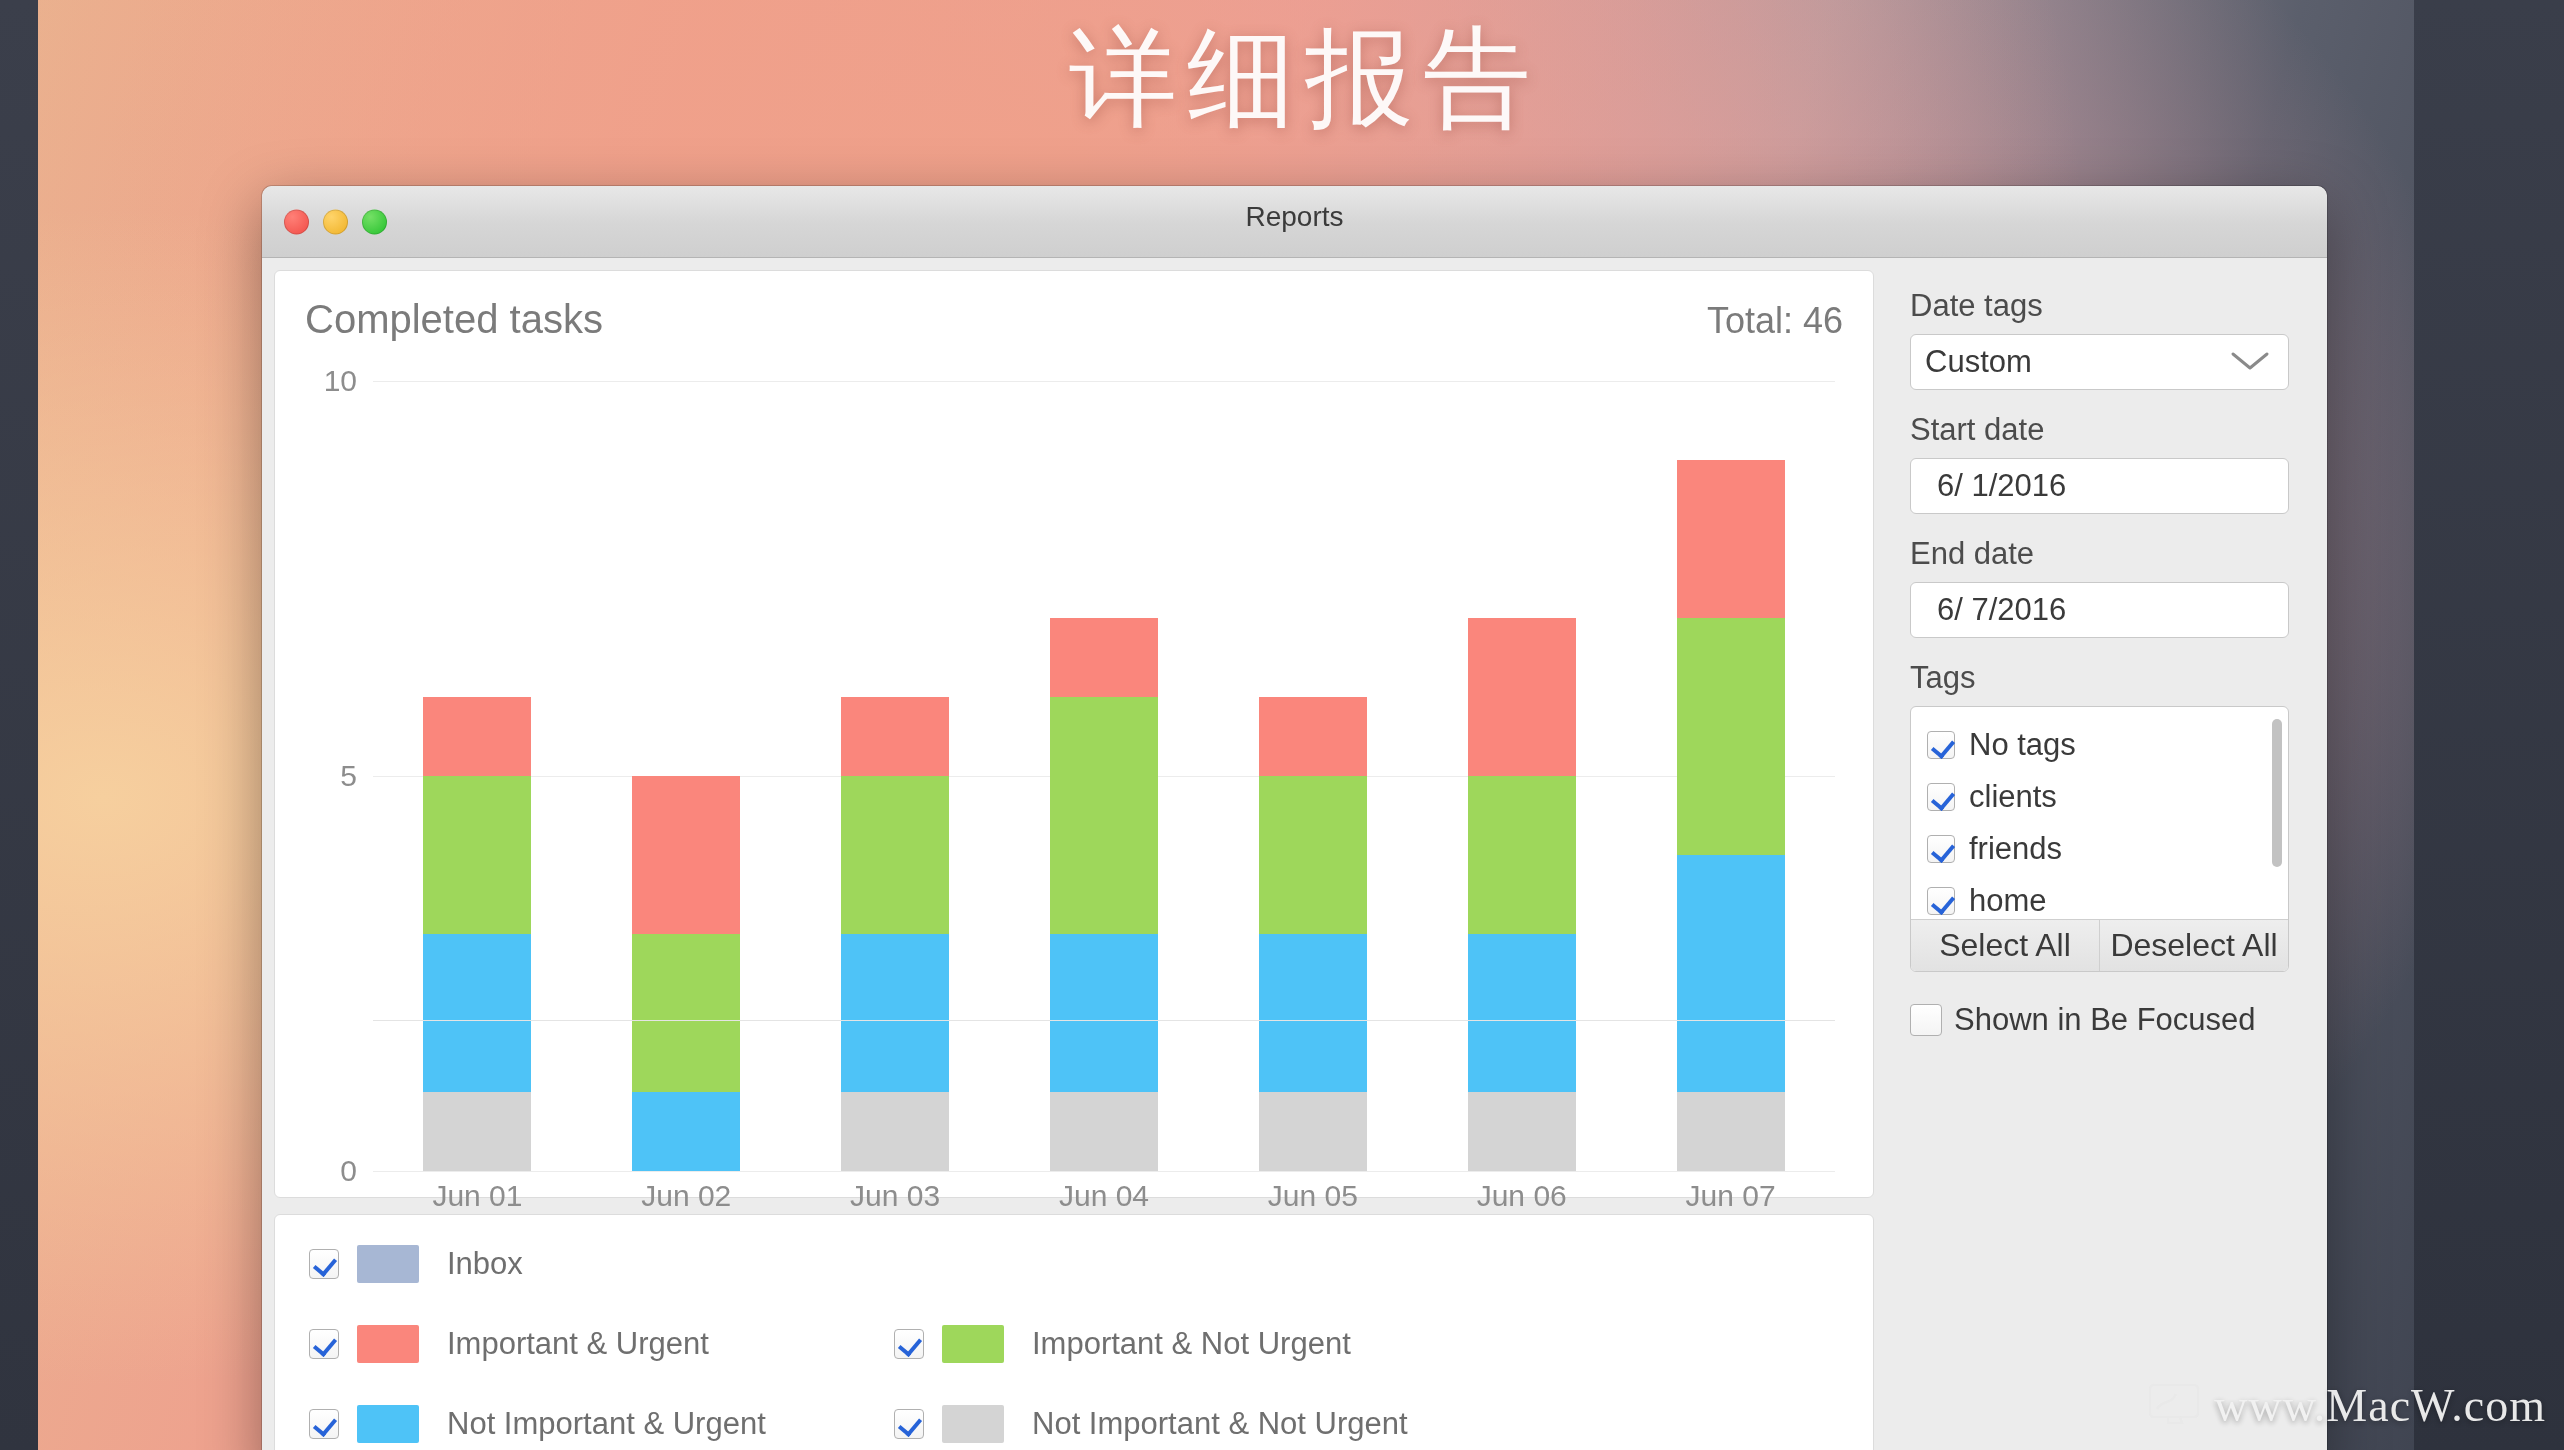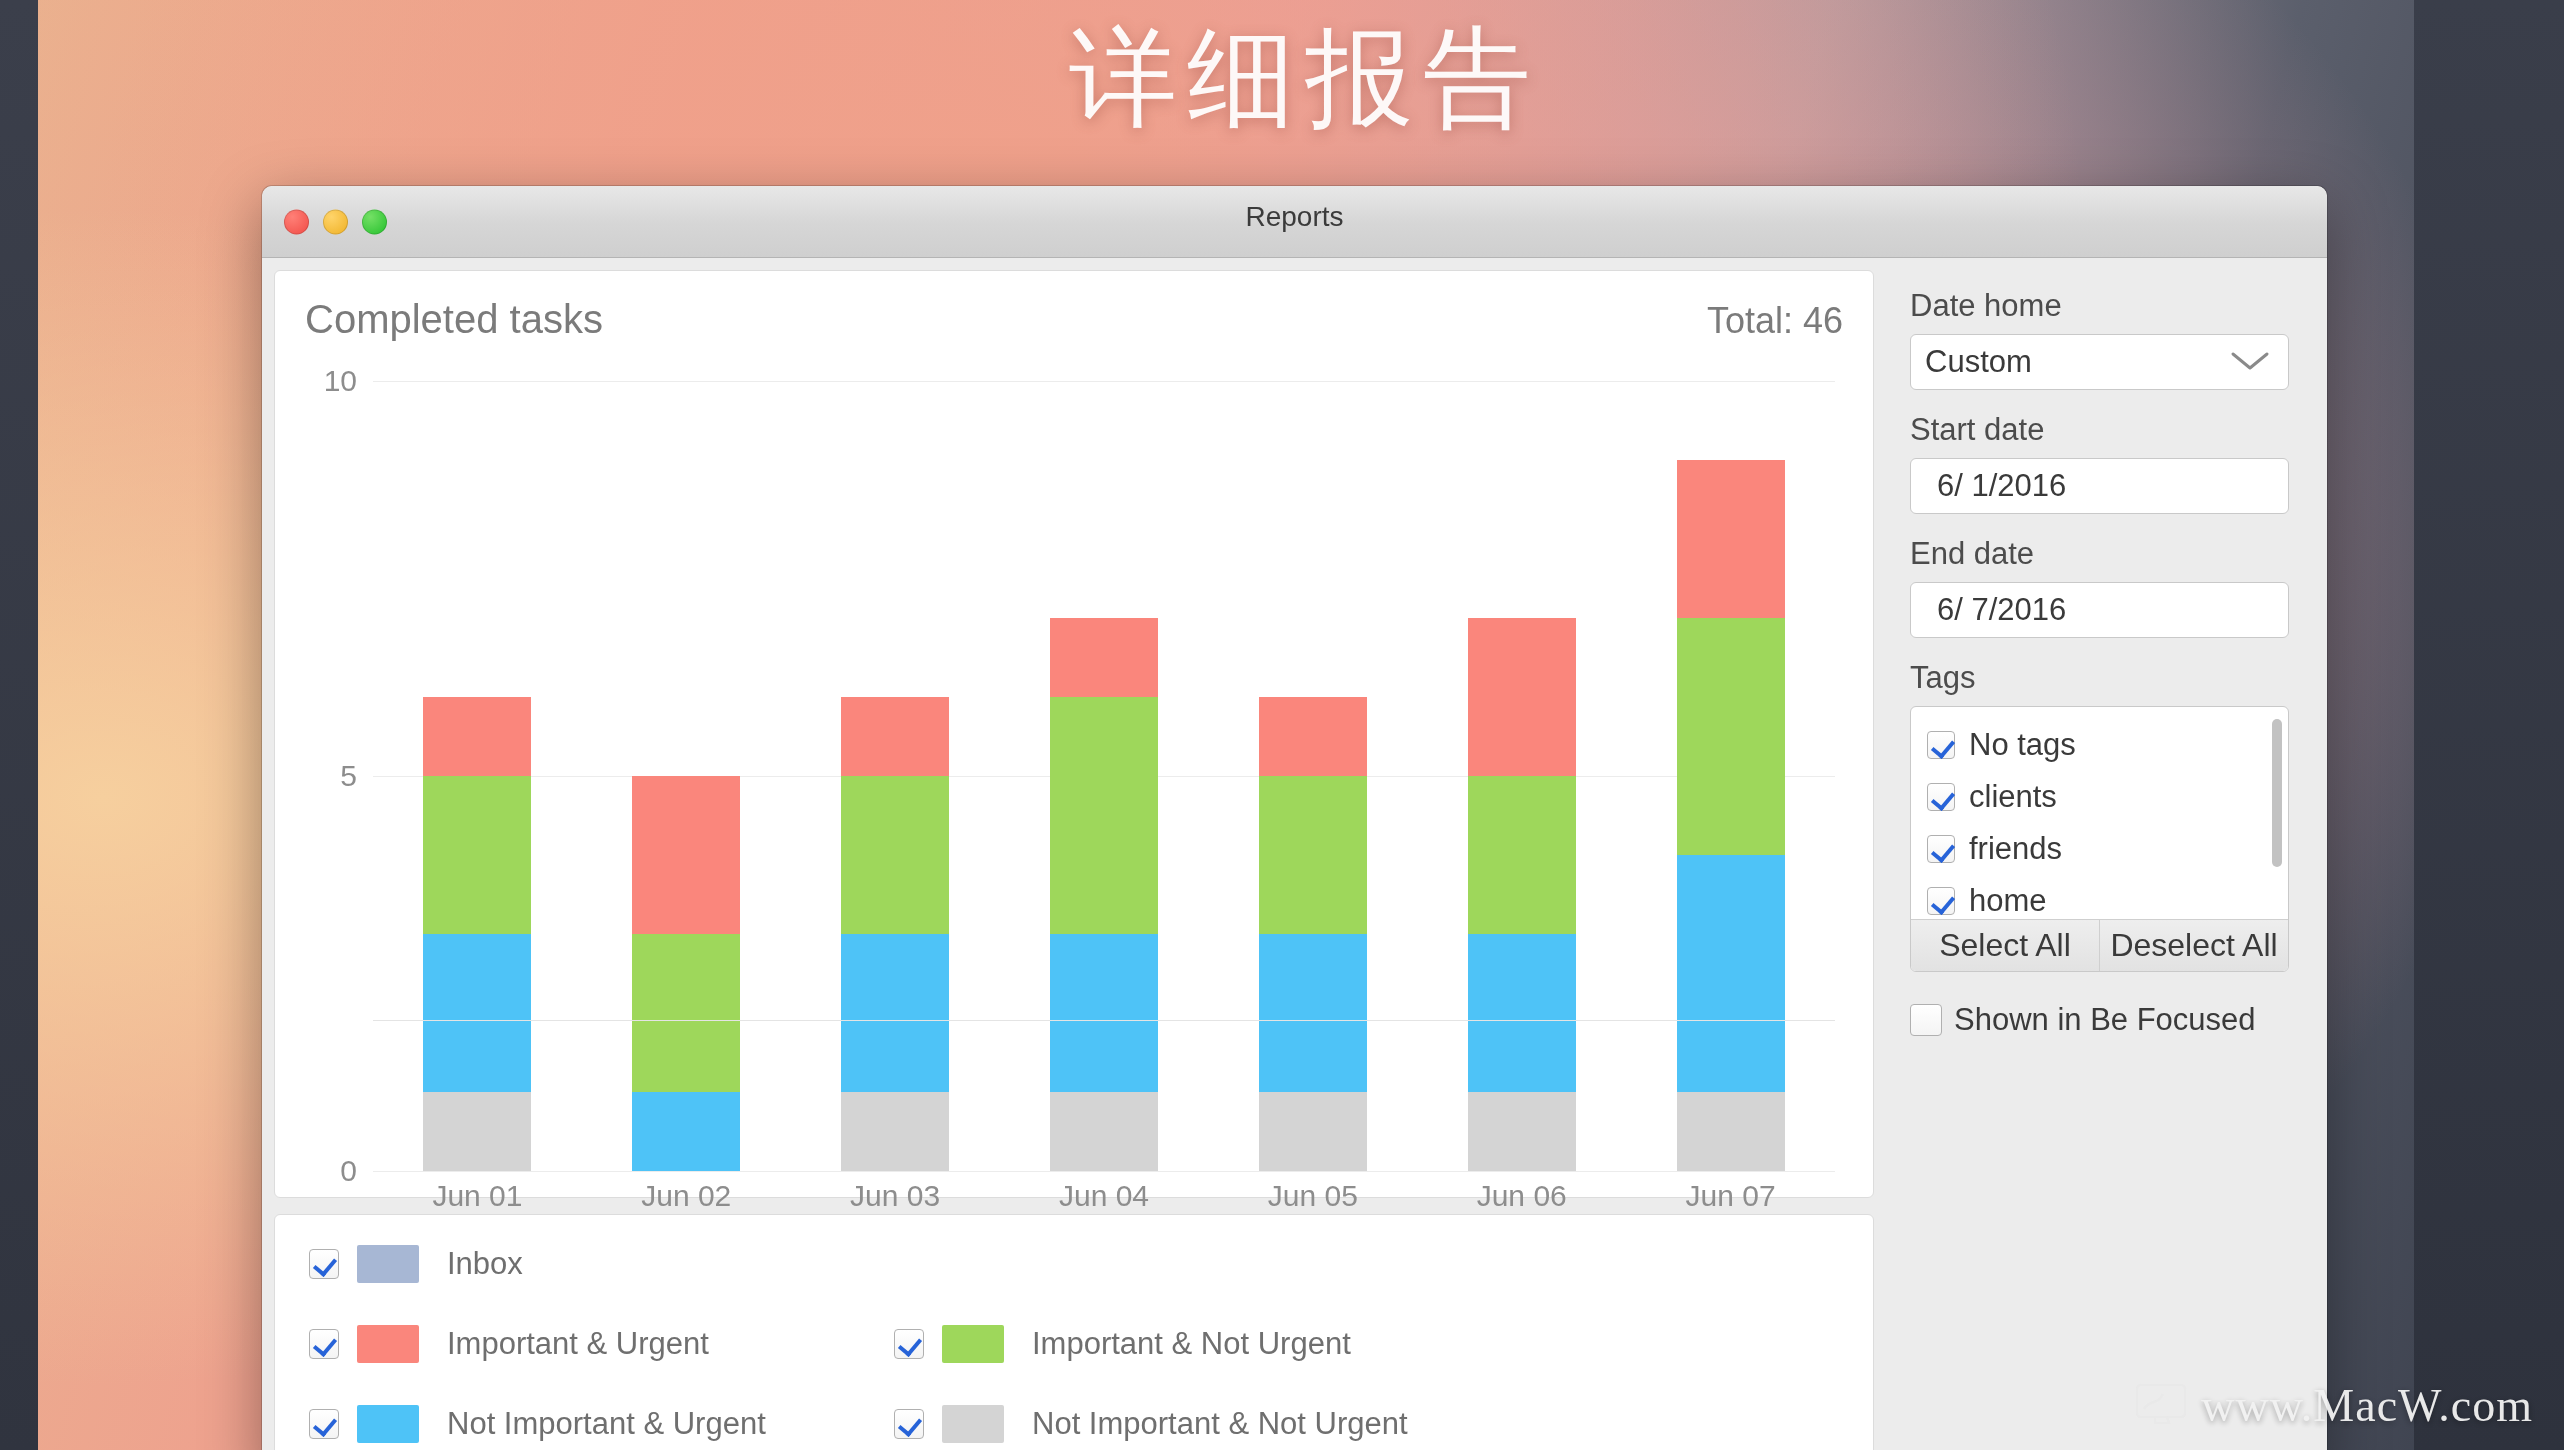--- a/index.html
+++ b/index.html
@@ -244,21 +244,21 @@
   }
   .tag-btn + .tag-btn { border-left: 1px solid #cfcfcf; }
 
   #focus-row { display: flex; align-items: center; margin-top: 6px; }
   #focus-row .cb { width: 32px; height: 32px; }
   #focus-label { font-size: 31px; color: #3a3a3a; margin-left: 12px; }
 
   
   #watermark {
     position: absolute;
-    right: 31px; bottom: 18px;
+    right: 18px; bottom: 18px;
     display: flex; align-items: center; gap: 14px;
     opacity: 0.95;
   }
   #wm-text {
     font-family: "Liberation Serif", serif;
     font-size: 46px; color: #f2f2f2;
     letter-spacing: 1px;
     text-shadow: 0 2px 6px rgba(0,0,0,0.35);
   }
 </style>
@@ -403,21 +403,21 @@
               <div class="swatch" style="background: rgb(212, 212, 212);"></div>
               <div class="legend-label">Not Important &amp; Not Urgent</div>
             </div>
           </div>
         </div>
 
     </div>
 
     <div id="sidebar">
 
-      <div class="side-label">Date home</div>
+      <div class="side-label">Date tags</div>
       <div class="side-field select">
         <span>Custom</span>
         <span class="chev">
           <svg width="40" height="22" viewBox="0 0 40 22">
               <path d="M3 4 L20 18 L37 4" fill="none" stroke="#8a8a8a" stroke-width="3" stroke-linecap="round" stroke-linejoin="round"></path>
             </svg>
         </span>
       </div>
 
       <div class="side-label">Start date</div>

